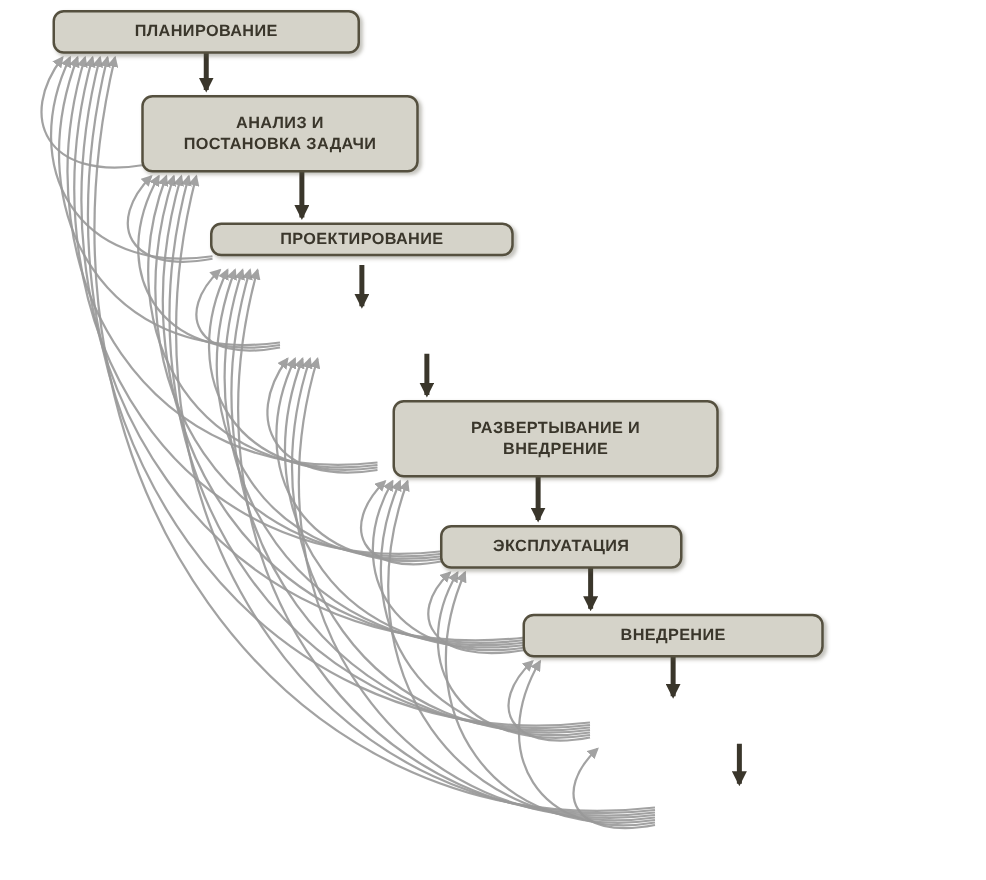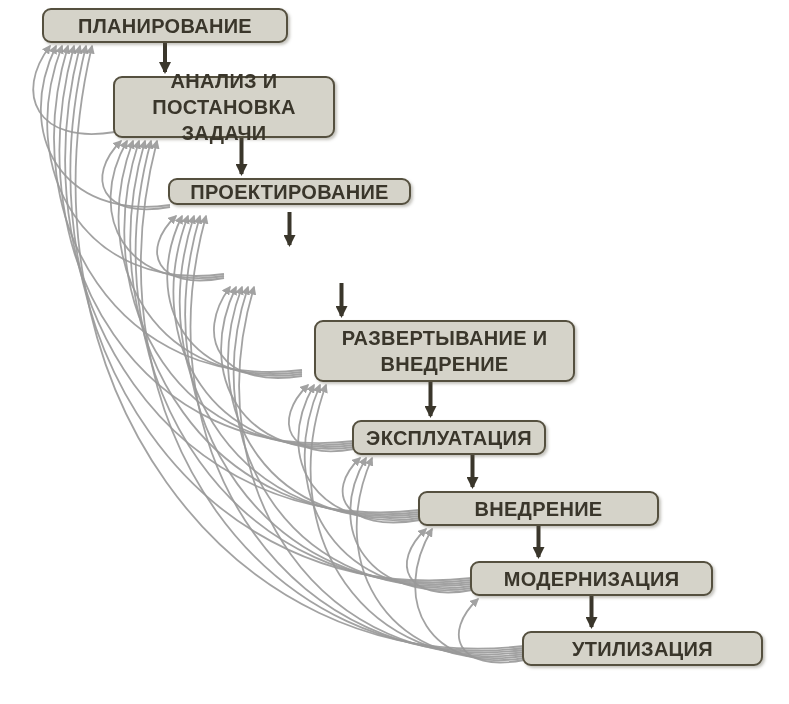--- a/index.html
+++ b/index.html
@@ -29,21 +29,21 @@
     border: 2.5px solid var(--node-border, #55503f);
     border-radius: 9px;
     display: flex;
     align-items: center;
     justify-content: center;
     box-shadow: 2px 2px 3px rgba(90, 85, 70, 0.35);
   }
   .node-label {
     color: var(--node-text, #3a362b);
     font-weight: 700;
-    font-size: 20px;
+    font-size: 13px;
     line-height: 1.3;
     letter-spacing: 0.3px;
     text-align: center;
     white-space: pre-line;
     padding: 0 8px;
   }
 </style>
 </head>
 <body>
 
@@ -123,20 +123,14 @@
   </div>
 
   <div class="node" style="left:352px;top:420px;width:194px;height:35px">
     <span class="node-label">ЭКСПЛУАТАЦИЯ</span>
   </div>
 
   <div class="node" style="left:418px;top:491px;width:241px;height:35px">
     <span class="node-label">ВНЕДРЕНИЕ</span>
   </div>
 
-  <div class="node" style="left:470px;top:561px;width:243px;height:35px">
-    <span class="node-label">МОДЕРНИЗАЦИЯ</span>
-  </div>
 
-  <div class="node" style="left:522px;top:631px;width:241px;height:35px">
-    <span class="node-label">УТИЛИЗАЦИЯ</span>
-  </div>
 </div>
 
 </body></html>

